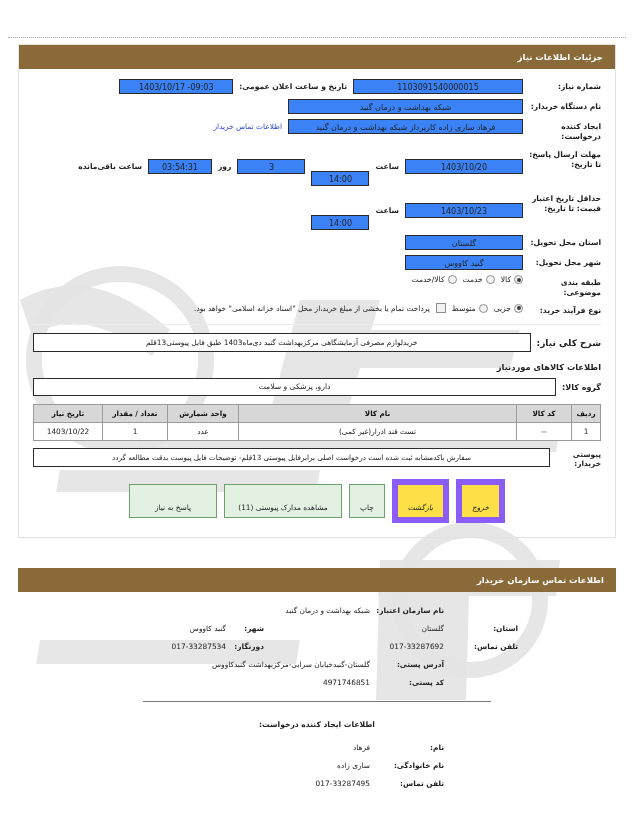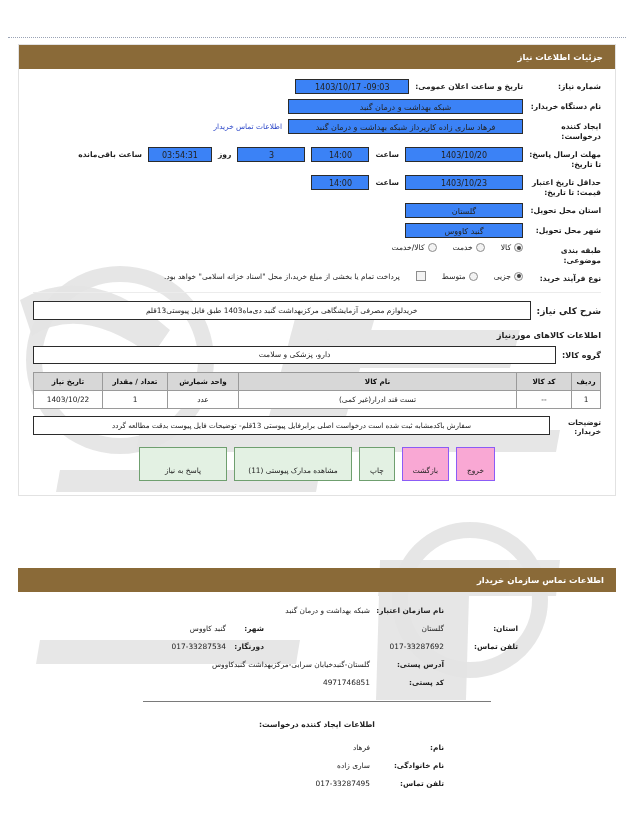--- a/index.html
+++ b/index.html
@@ -67,31 +67,31 @@
     box-sizing:border-box;
     white-space:nowrap;
     overflow:hidden;
   }
   .box.num{direction:ltr;}
   .w-need{width:170px;text-align:center;}
   .w-date{width:114px;}
   .w-org{width:235px;}
   .w-creator{width:235px;}
   .w-dt{width:118px;}
-  .w-time{width:58px;}
+  .w-time{width:58px;margin-top:24px;}
   .w-days{width:68px;}
   .w-remain{width:64px;}
   .w-prov{width:118px;}
   .w-city{width:118px;}
 
   .inline-lbl{font-weight:bold;font-size:7.6px;white-space:nowrap;}
   .link{color:#2b46c8;font-size:7.4px;white-space:nowrap;text-decoration:none;cursor:pointer;}
 
   
-  .opt{display:inline-flex;align-items:center;gap:3px;font-size:7.6px;white-space:nowrap;margin-left:10px;justify-content:space-between;}
+  .opt{display:inline-flex;align-items:center;gap:3px;font-size:7.6px;white-space:nowrap;justify-content:space-between;}
   .radio{
     width:7px;height:7px;border-radius:50%;
     border:1px solid #8d8d8d;background:#f3f3f3;
     display:inline-block;position:relative;flex:none;
   }
   .radio.on::after{
     content:"";position:absolute;left:1.5px;top:1.5px;
     width:4px;height:4px;border-radius:50%;background:#3c3c3c;
   }
   .chk{
@@ -149,21 +149,21 @@
   }
 
   
   .btnbar{display:flex;justify-content:center;align-items:center;gap:7px;margin:11px 0 6px 0;}
   .btn{
     border:1px solid #6f9f6f;background:#e3f1e3;color:#1d1d1d;
     font-size:7.4px;height:14px;line-height:13px;padding:16px 10px;
     cursor:pointer;white-space:nowrap;font-family:inherit;
     box-sizing:border-box;
   }
-  .btn.red{border:1px solid #8b5cf6;background:#f9a8d4;}
+  .btn.red{border:6px solid #8b5cf6;background:#fde047;font-style:italic;}
   .btn.w-resp{min-width:88px;}
   .btn.w-docs{min-width:118px;}
 
   
   .card2{
     position:absolute;left:18px;right:18px;top:568px;
   }
   .contact-body{padding:14px 0 0 0;}
   .crow{display:flex;justify-content:center;font-size:7.4px;margin-bottom:9px;}
   .cell{display:flex;align-items:baseline;}
@@ -209,20 +209,21 @@
   <div class="top-rule"></div>
 
   <div class="card">
     <div class="bar">جزئیات اطلاعات نیاز</div>
 
     <div class="body-pad">
 
       <div class="row">
         <div class="lbl">شماره نیاز:</div>
         <div class="fields">
+          <div class="box num w-need">1103091540000015</div>
           <span class="inline-lbl">تاریخ و ساعت اعلان عمومی:</span>
           <div class="box num w-date">1403/10/17 -09:03</div>
         </div>
       </div>
 
       <div class="row">
         <div class="lbl">نام دستگاه خریدار:</div>
         <div class="fields">
           <div class="box w-org">شبکه بهداشت و درمان گنبد</div>
         </div>
@@ -339,21 +340,21 @@
             <td>--</td>
             <td>تست قند ادرار(غیر کمی)</td>
             <td>عدد</td>
             <td>1</td>
             <td class="num">1403/10/22</td>
           </tr>
         </tbody>
       </table>
 
       <div class="tz-row">
-        <div class="tz-lbl">توضیحات خریدار:</div>
+        <div class="tz-lbl">پیوستی خریدار:</div>
         <div class="tz-box">سفارش باکدمشابه ثبت شده است درخواست اصلی برابرفایل پیوستی 13قلم- توضیحات فایل پیوست بدقت مطالعه گردد</div>
       </div>
 
       <div class="btnbar">
         <button class="btn red">خروج</button>
         <button class="btn red">بازگشت</button>
         <button class="btn">چاپ</button>
         <button class="btn w-docs">مشاهده مدارک پیوستی (11)</button>
         <button class="btn w-resp">پاسخ به نیاز</button>
       </div>

